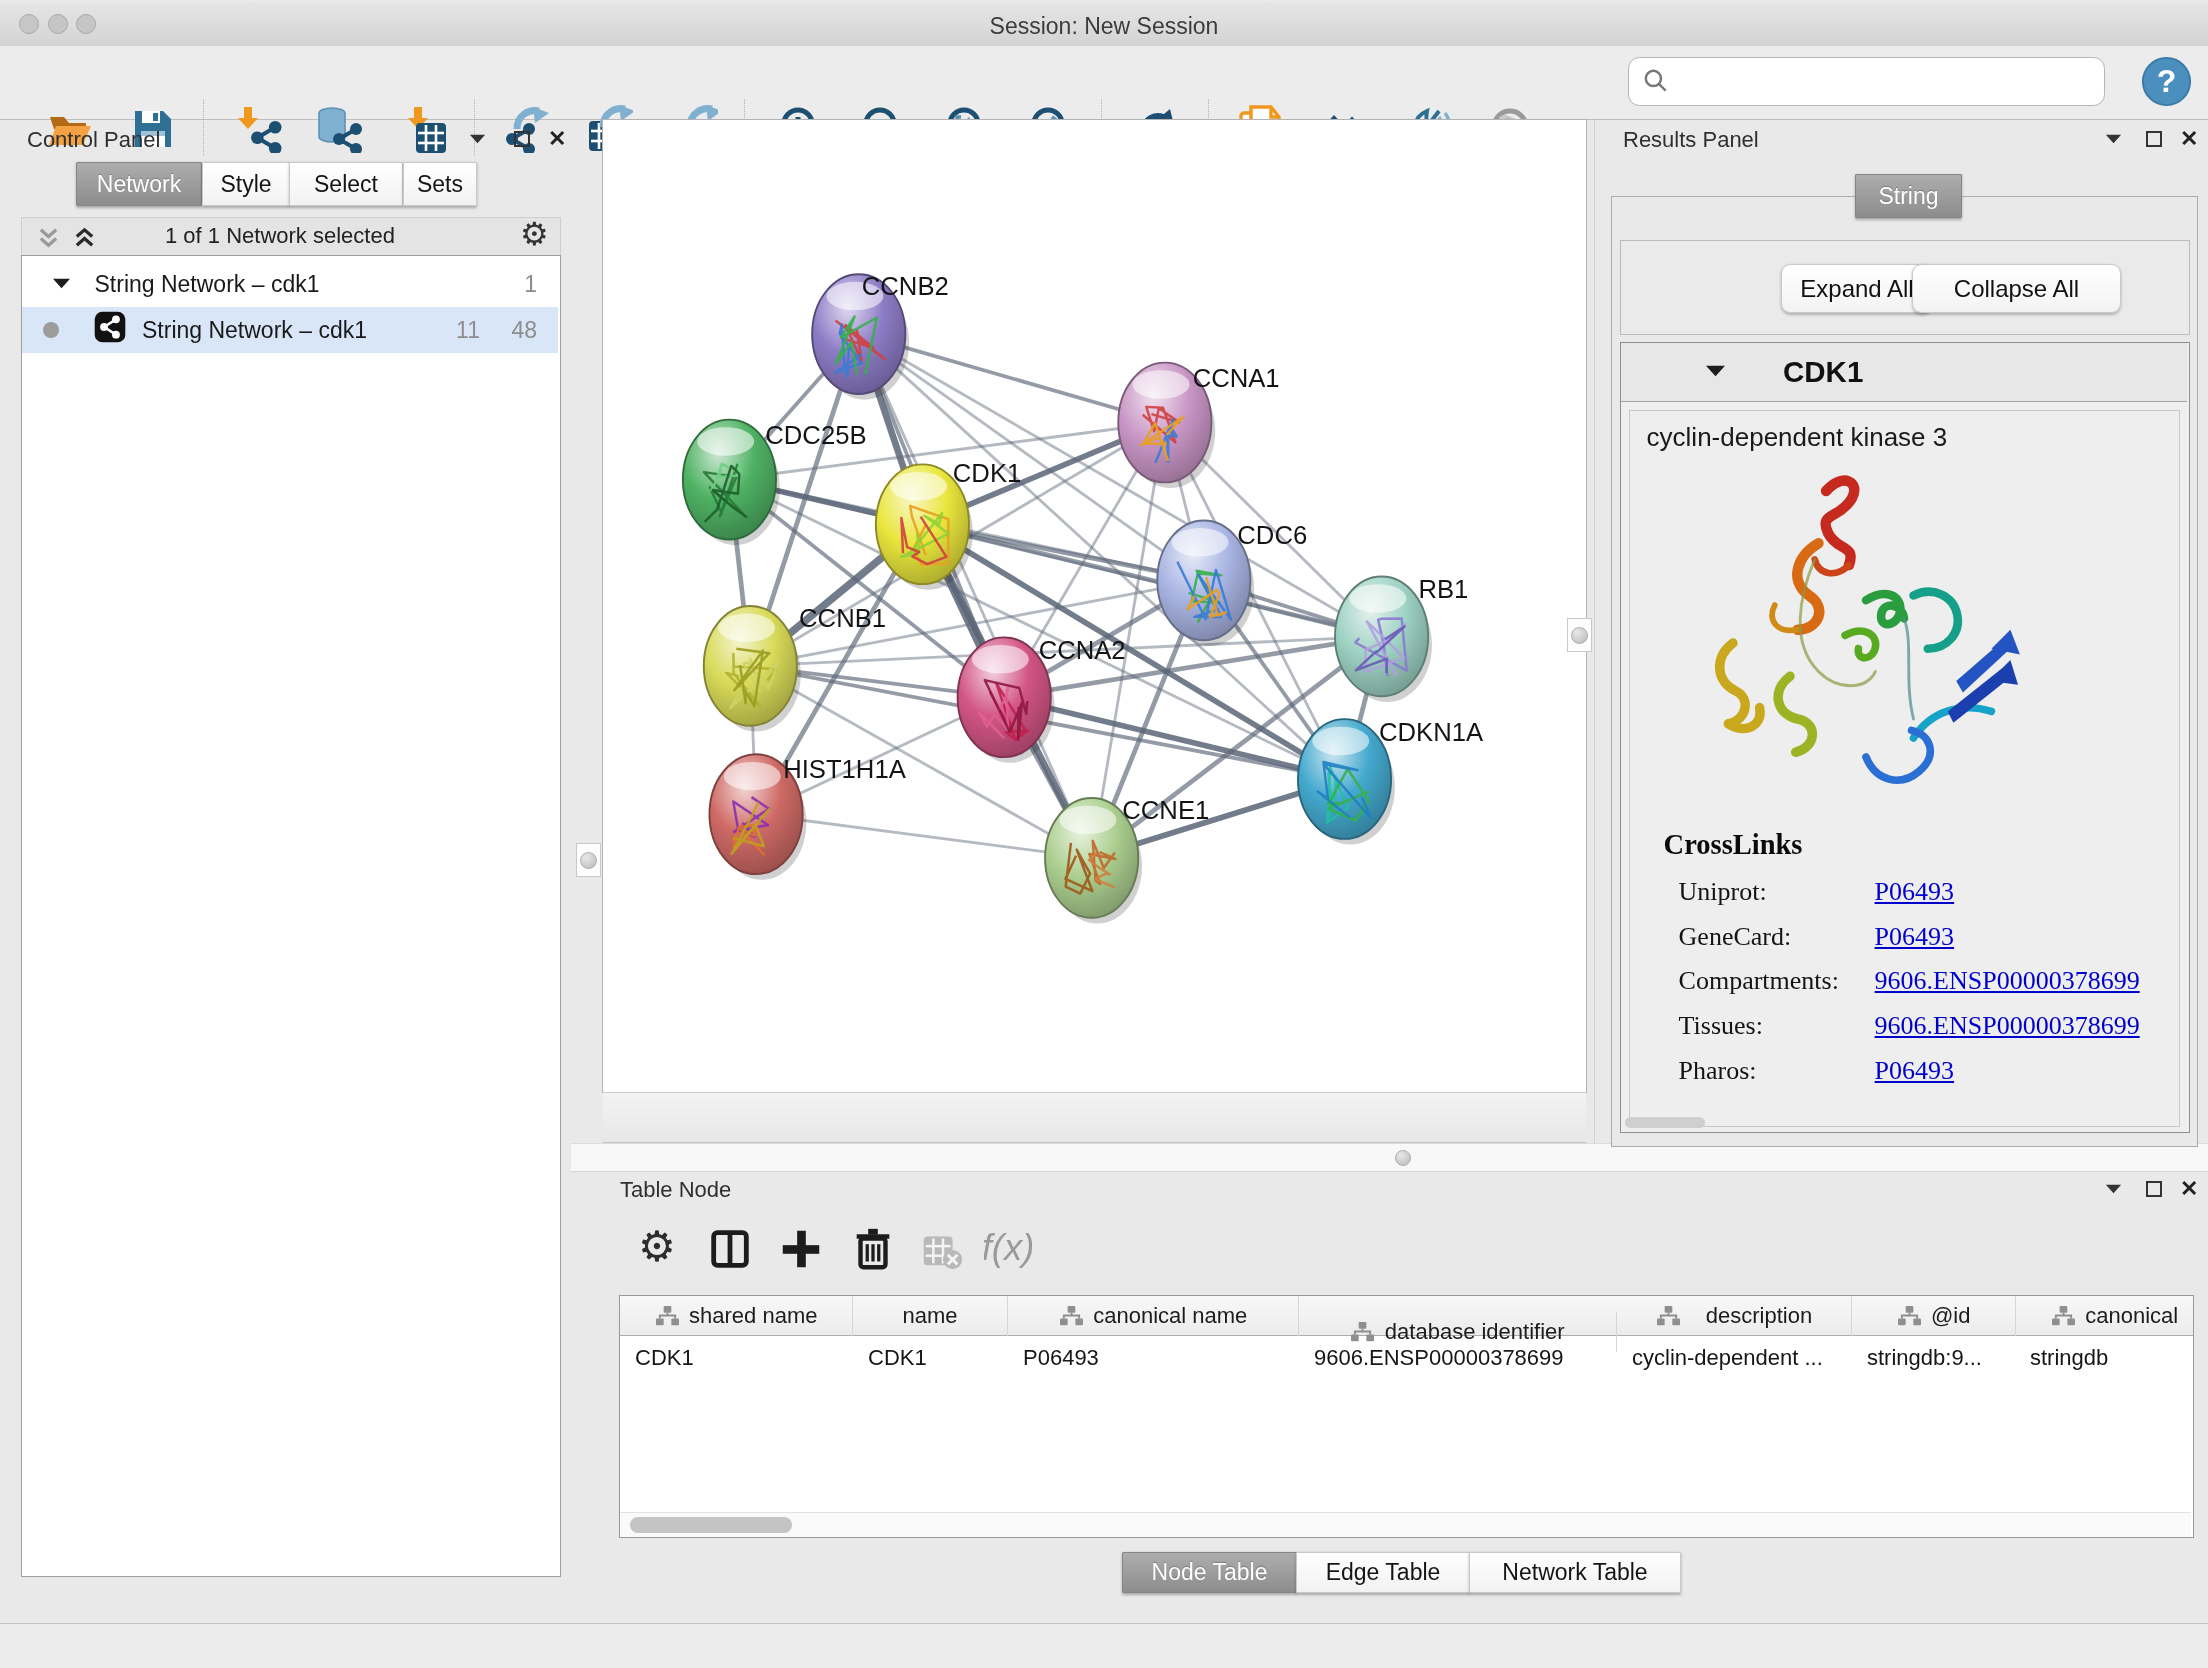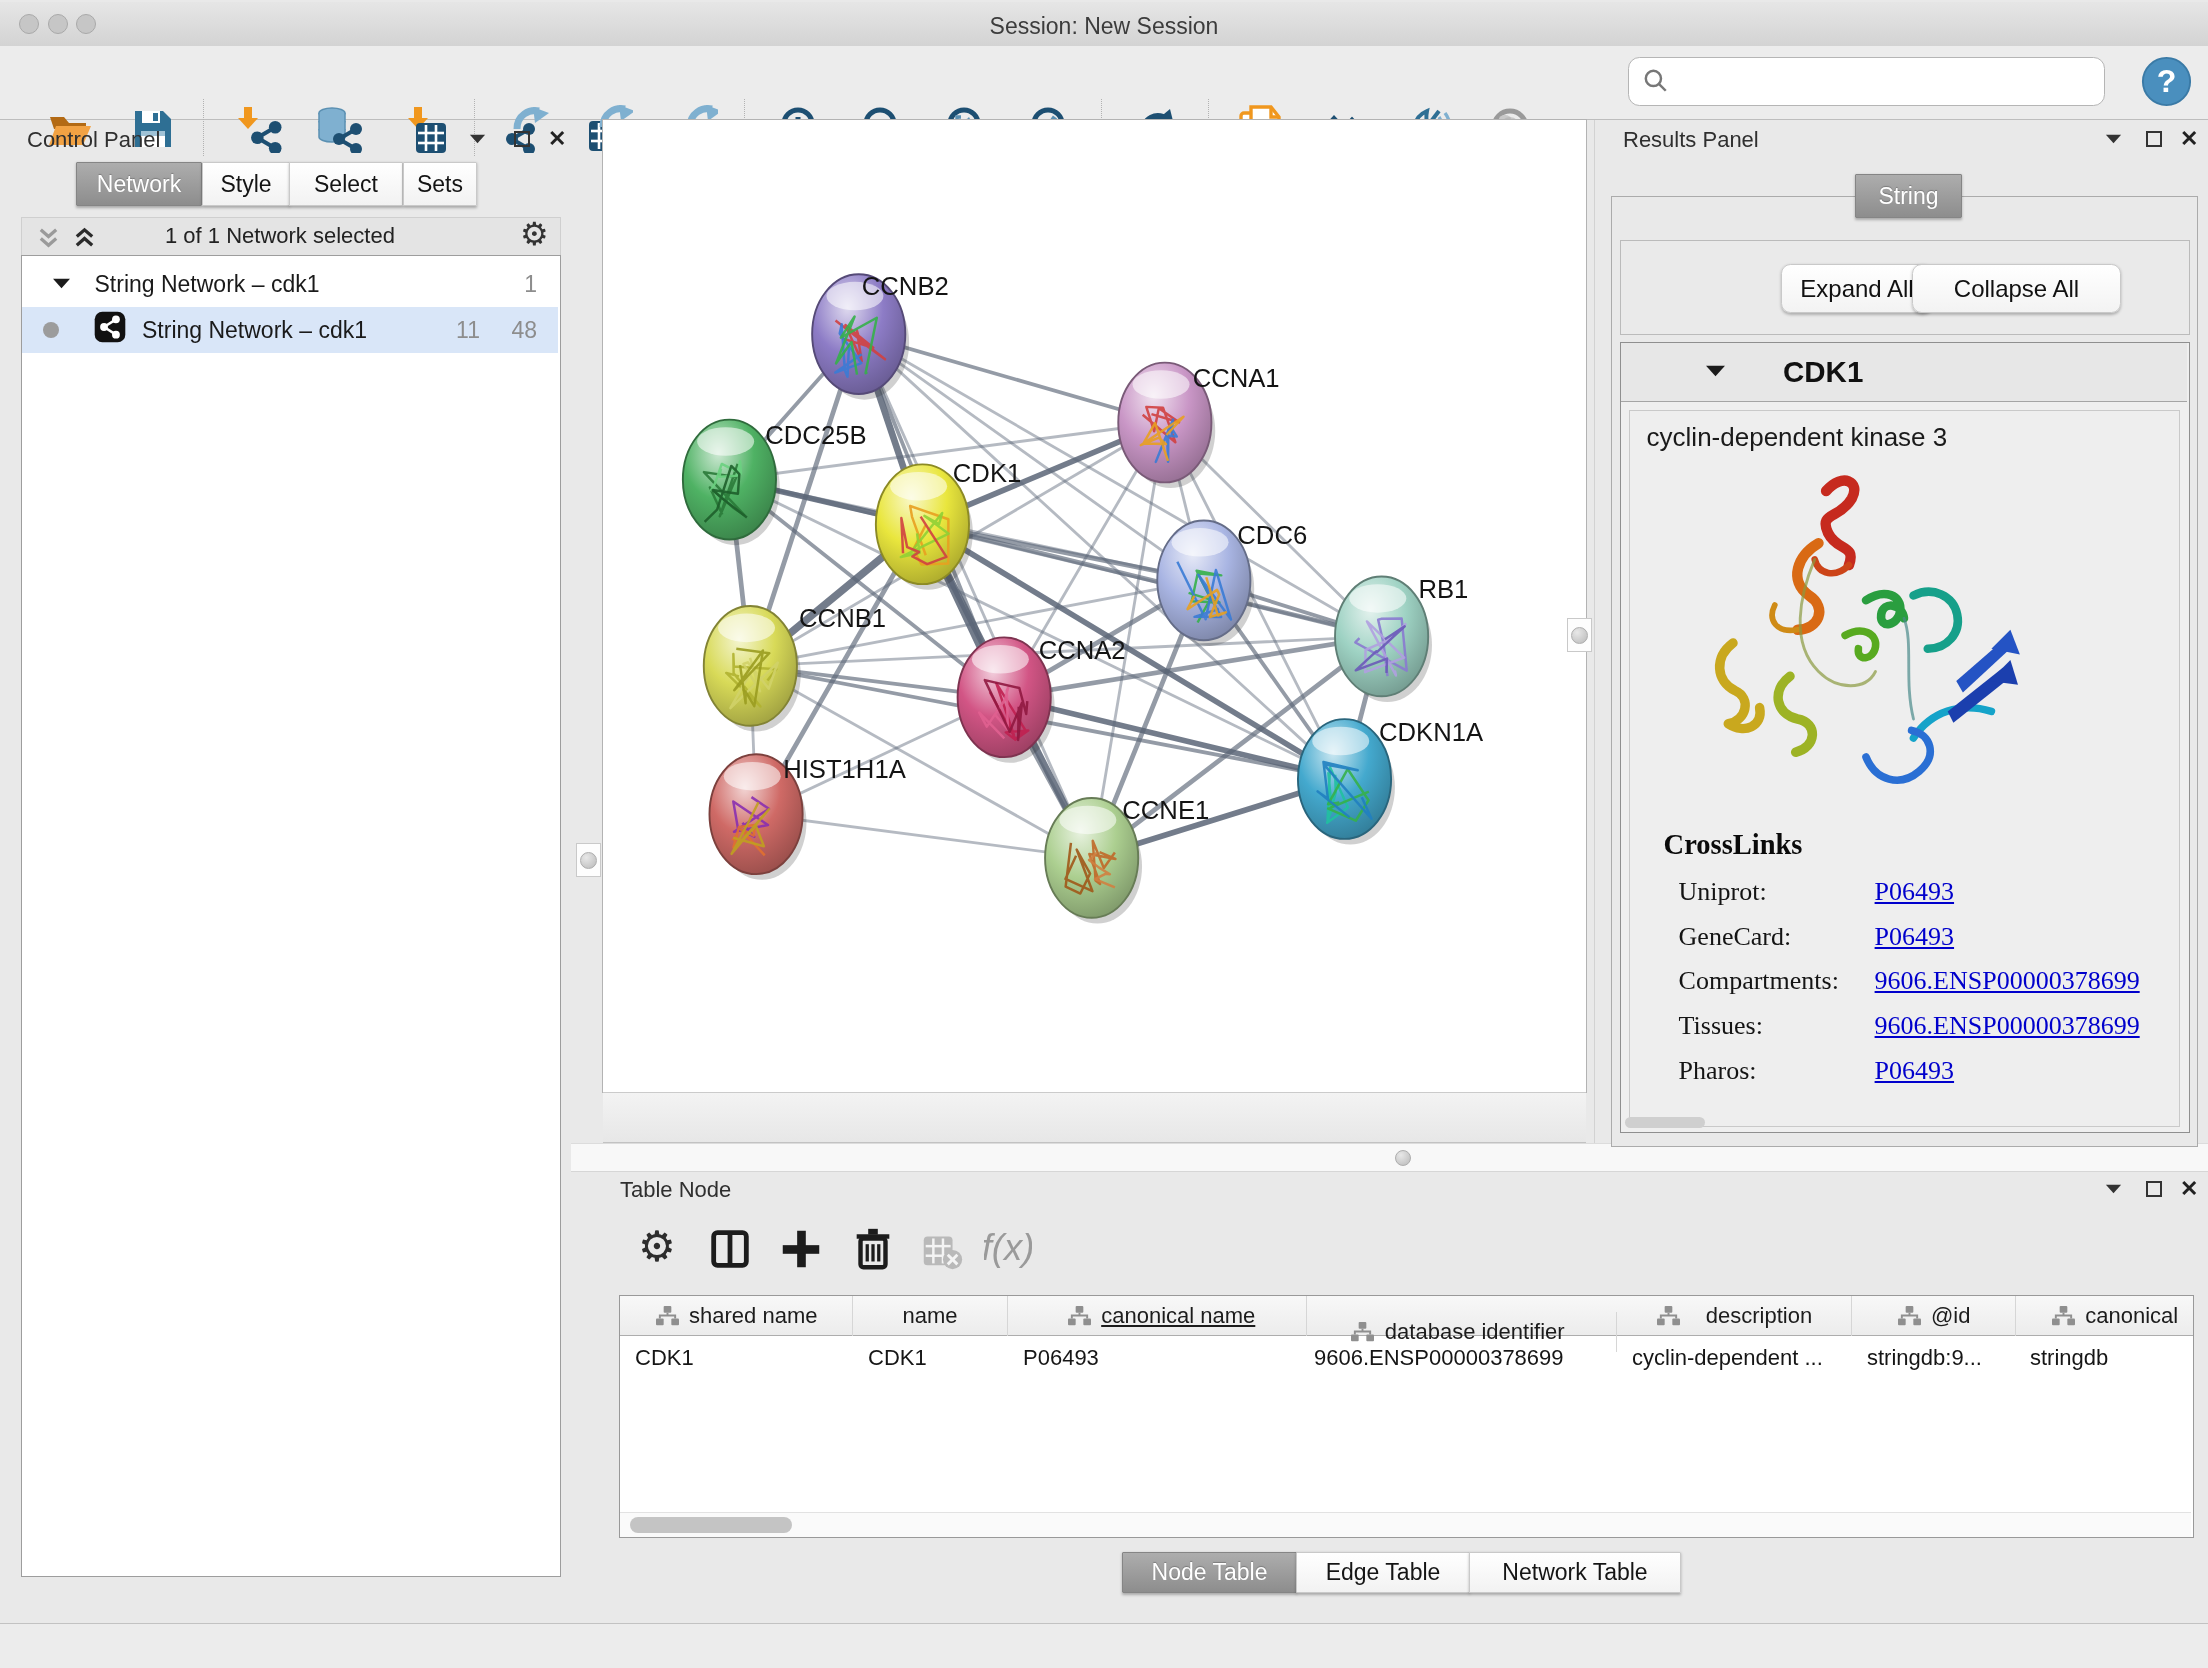--- a/index.html
+++ b/index.html
@@ -707,21 +707,21 @@
           </g>
           <g stroke="#8f8f8f" stroke-width="2" fill="none">
             <path d="M13 8 v3 M5 14 v-3 h16 v3"></path>
           </g>
         </svg>
         <span>shared name</span>
       </div>
       <div class="th" style="left: 233px; width: 155px;">
         <span>name</span>
       </div>
-      <div class="th" style="left: 396px; width: 291px; text-decoration: underline;">
+      <div class="th" style="left: 388px; width: 291px;">
         <svg width="25" height="23" viewBox="0 0 26 24">
           <g fill="#8f8f8f">
             <rect x="9" y="1" width="8" height="7" rx="1"></rect>
             <rect x="1" y="14" width="8" height="7" rx="1"></rect>
             <rect x="17" y="14" width="8" height="7" rx="1"></rect>
           </g>
           <g stroke="#8f8f8f" stroke-width="2" fill="none">
             <path d="M13 8 v3 M5 14 v-3 h16 v3"></path>
           </g>
         </svg>

